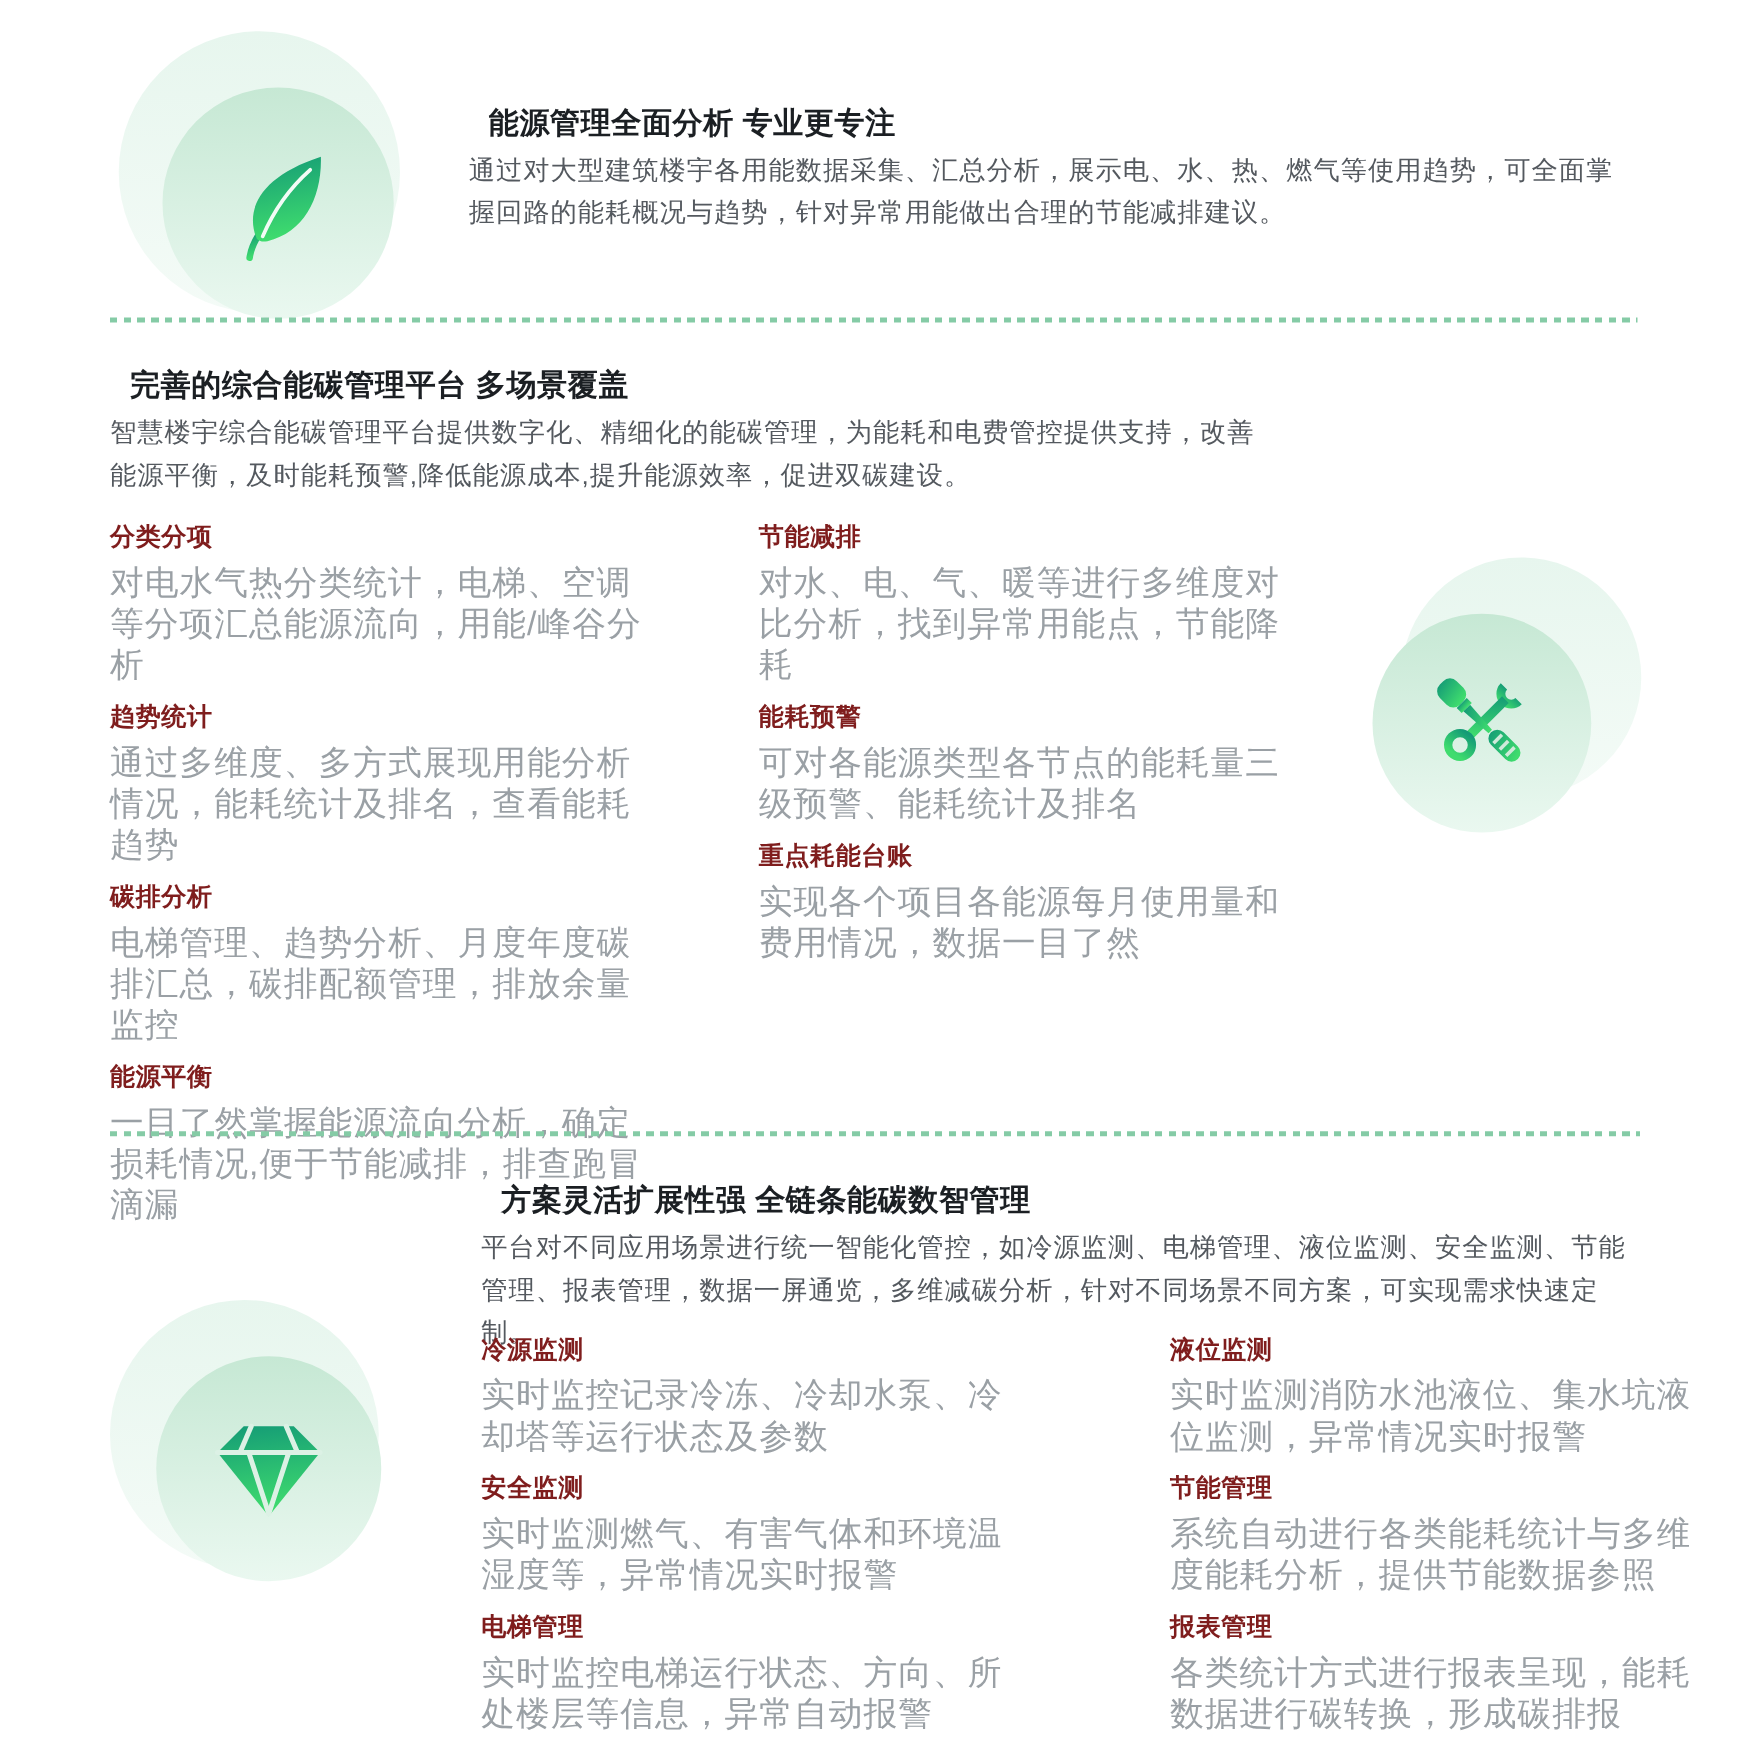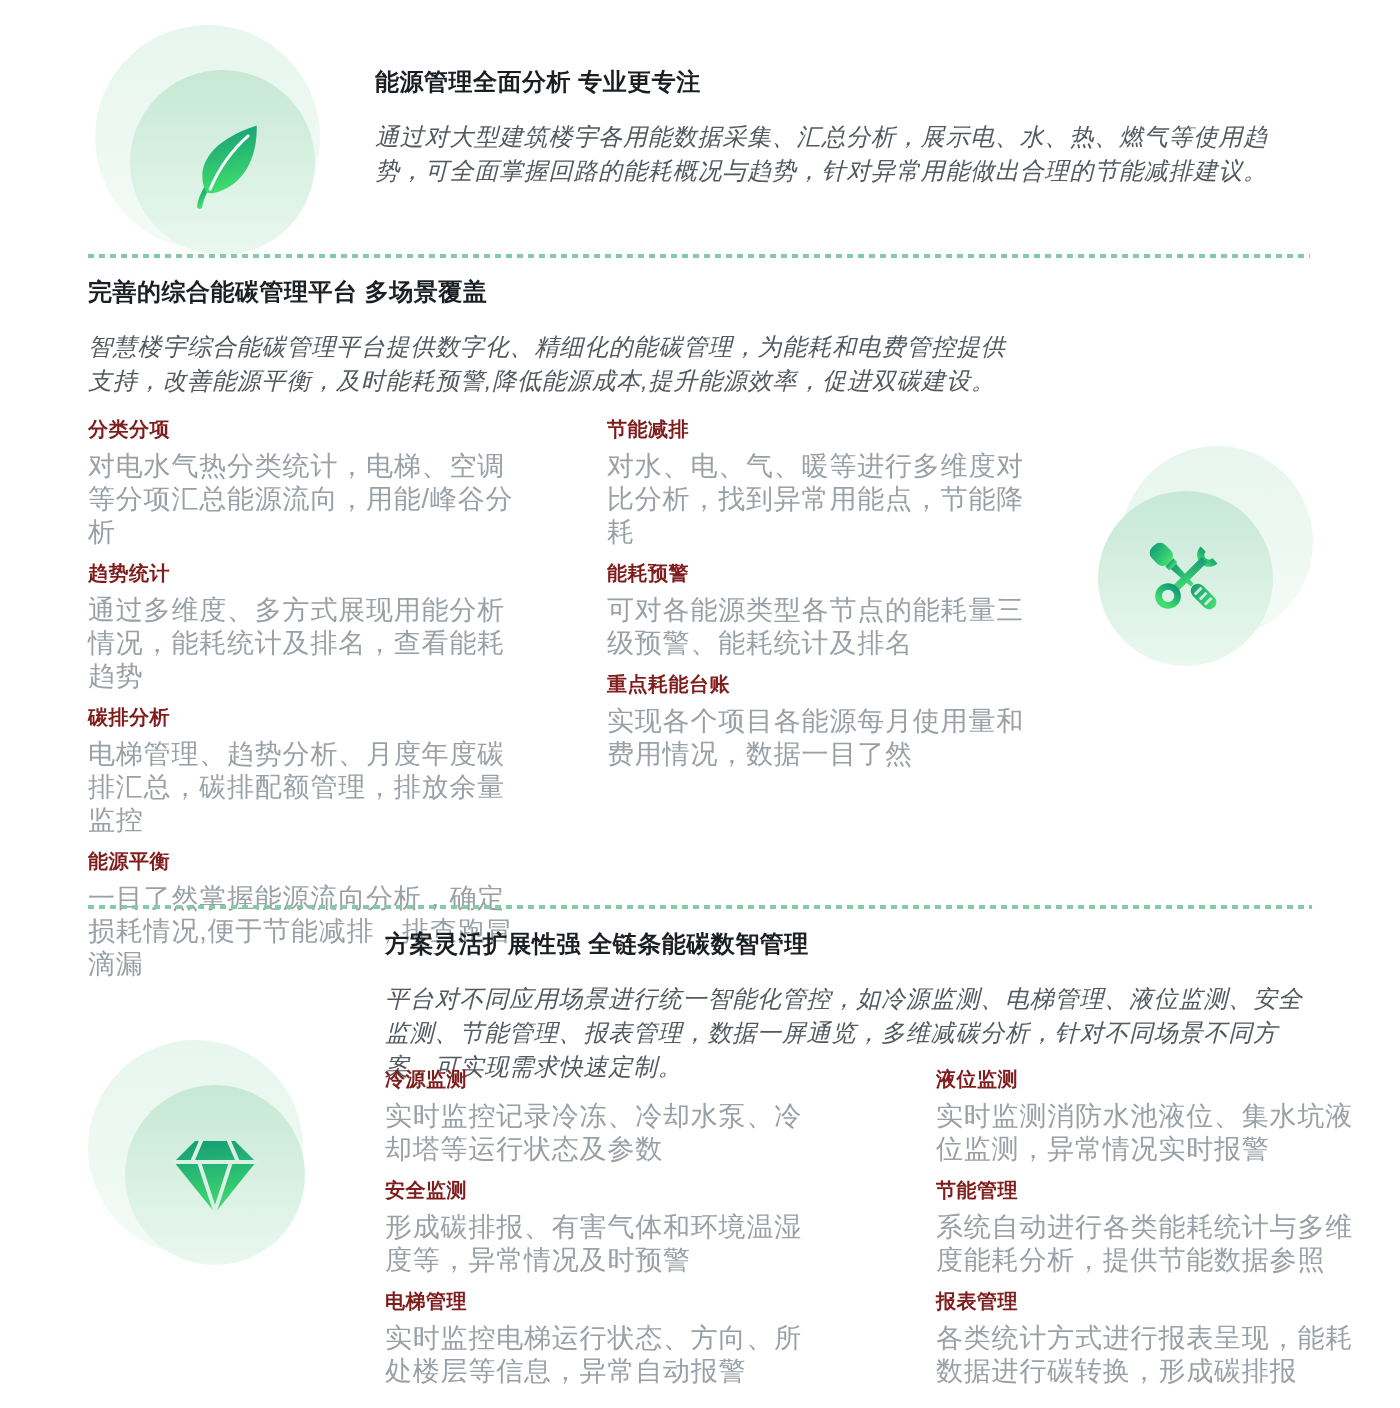--- a/index.html
+++ b/index.html
@@ -1,21 +1,21 @@
 <!DOCTYPE html>
 <html lang="zh"><head>
 <meta charset="utf-8">
 <style>
   html,body { margin:0; padding:0; background:#ffffff; }
   body { font-family:"Liberation Sans","DejaVu Sans",sans-serif; }
   .page { position:relative; width:1400px; height:1408px; background:#ffffff; overflow:hidden; }
   .abs { position:absolute; }
 
-  h2.sec-title { font-size:24px; font-weight:700; color:#1b1f23; margin:0; letter-spacing:0.5px; white-space:nowrap; }
-  p.sec-desc  { font-size:24px; color:#54595f; line-height:34px; margin:0; letter-spacing:0.8px;font-style:italic; }
+  h2.sec-title { font-size:24px; font-weight:700; color:#1b1f23; margin:16px; letter-spacing:0.5px; white-space:nowrap; }
+  p.sec-desc  { font-size:21px; color:#54595f; line-height:34px; margin:0; letter-spacing:0.8px; }
 
   .feature { margin-bottom:11px; }
   .feature h3 { font-size:20px; font-weight:700; color:#7f1d1d; margin:0 0 7px 0; letter-spacing:0.5px; }
   .feature p  { font-size:27px; color:#9aa0a5; line-height:33px; margin:0; letter-spacing:0.8px; width:434px; }
 
   .divider { position:absolute; height:4px;
     background:repeating-linear-gradient(to right,#85cba6 0px,#85cba6 6px,transparent 6px,transparent 11px); }
 
   .icon-badge { position:absolute; }
   .circle { position:absolute; border-radius:50%; }
@@ -144,21 +144,21 @@
   <h2 class="abs sec-title" style="left:385px;top:928px">方案灵活扩展性强 全链条能碳数智管理</h2>
   <p class="abs sec-desc" style="left:385px;top:982px;width:920px">平台对不同应用场景进行统一智能化管控，如冷源监测、电梯管理、液位监测、安全监测、节能管理、报表管理，数据一屏通览，多维减碳分析，针对不同场景不同方案，可实现需求快速定制。</p>
 
   <div class="abs" style="left:385px;top:1066px;width:450px">
     <div class="feature">
       <h3>冷源监测</h3>
       <p>实时监控记录冷冻、冷却水泵、冷却塔等运行状态及参数</p>
     </div>
     <div class="feature">
       <h3>安全监测</h3>
-      <p>形成碳排报、有害气体和环境温湿度等，异常情况及时预警</p>
+      <p>实时监测燃气、有害气体和环境温湿度等，异常情况实时报警</p>
     </div>
     <div class="feature">
       <h3>电梯管理</h3>
       <p>实时监控电梯运行状态、方向、所处楼层等信息，异常自动报警</p>
     </div>
   </div>
 
   <div class="abs" style="left:936px;top:1066px;width:460px">
     <div class="feature">
       <h3>液位监测</h3>

